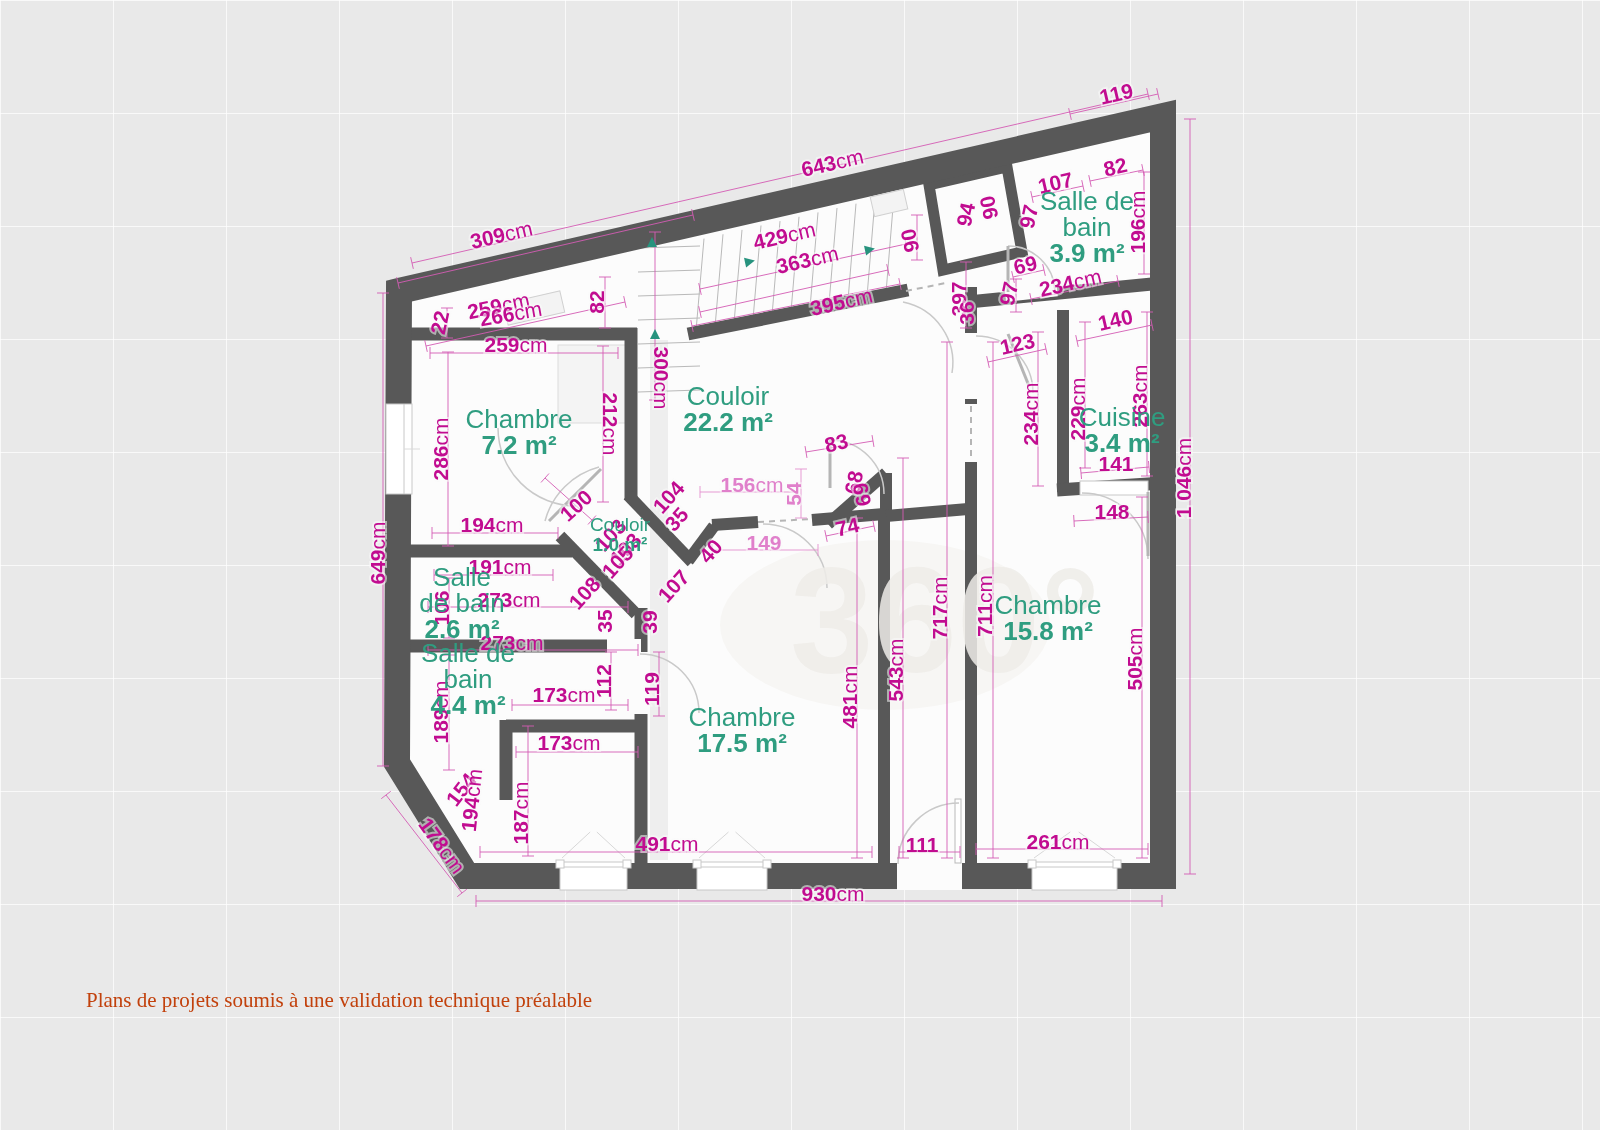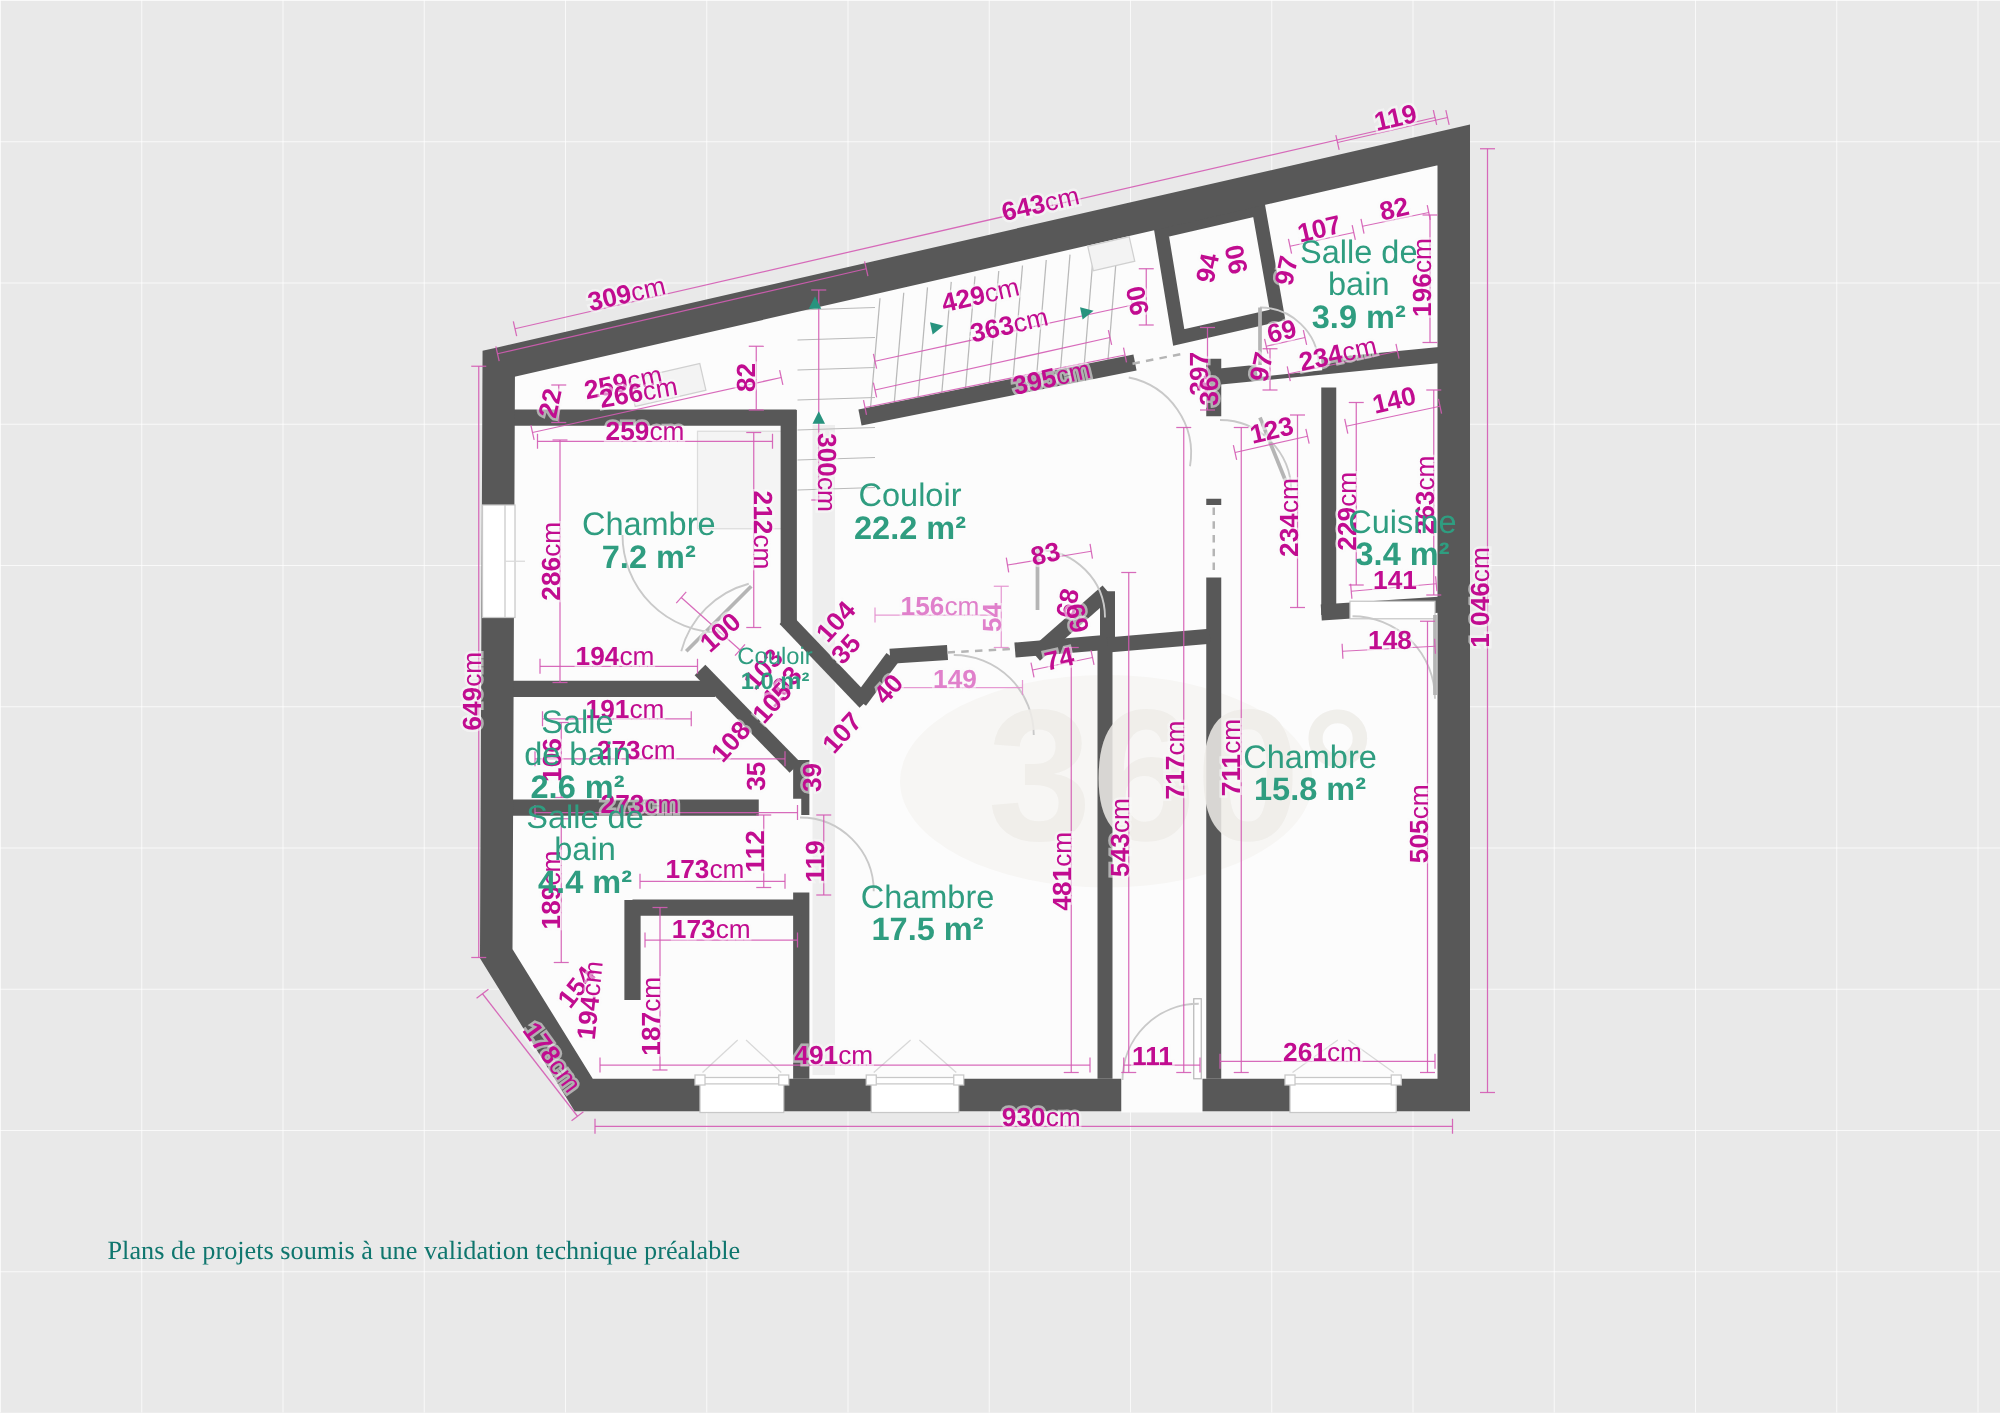--- a/index.html
+++ b/index.html
@@ -21,21 +21,21 @@
   .room-small .room-name{font-size:19px;}
   .room-small .room-area{font-size:19px;}
   .dimline{stroke:#d45cb4;stroke-width:1;opacity:.9;}
   .dimline.light{stroke:#e490cf;}
   .doorarc{fill:none;stroke:#c9c9c9;stroke-width:1.5;}
   .leaf{stroke:#b5b5b5;stroke-width:3;fill:none;}
   .tread{stroke:#b9b9b9;stroke-width:1;}
   .dashopen{stroke:#b5b5b5;stroke-width:2;stroke-dasharray:6 5;}
   #footer{
     position:absolute;left:86px;top:988px;
-    font-family:"Liberation Serif", serif;font-size:21px;color:#0f766e;
+    font-family:"Liberation Serif", serif;font-size:21px;color:#c2410c;
   }
   .watermark{fill:#efede9;font-size:150px;font-weight:bold;opacity:.85;}
 </style>
 </head>
 <body>
 
 
 
 <svg id="plan-svg" width="1600" height="1130" viewBox="0 0 1600 1130" xmlns="http://www.w3.org/2000/svg">
 

